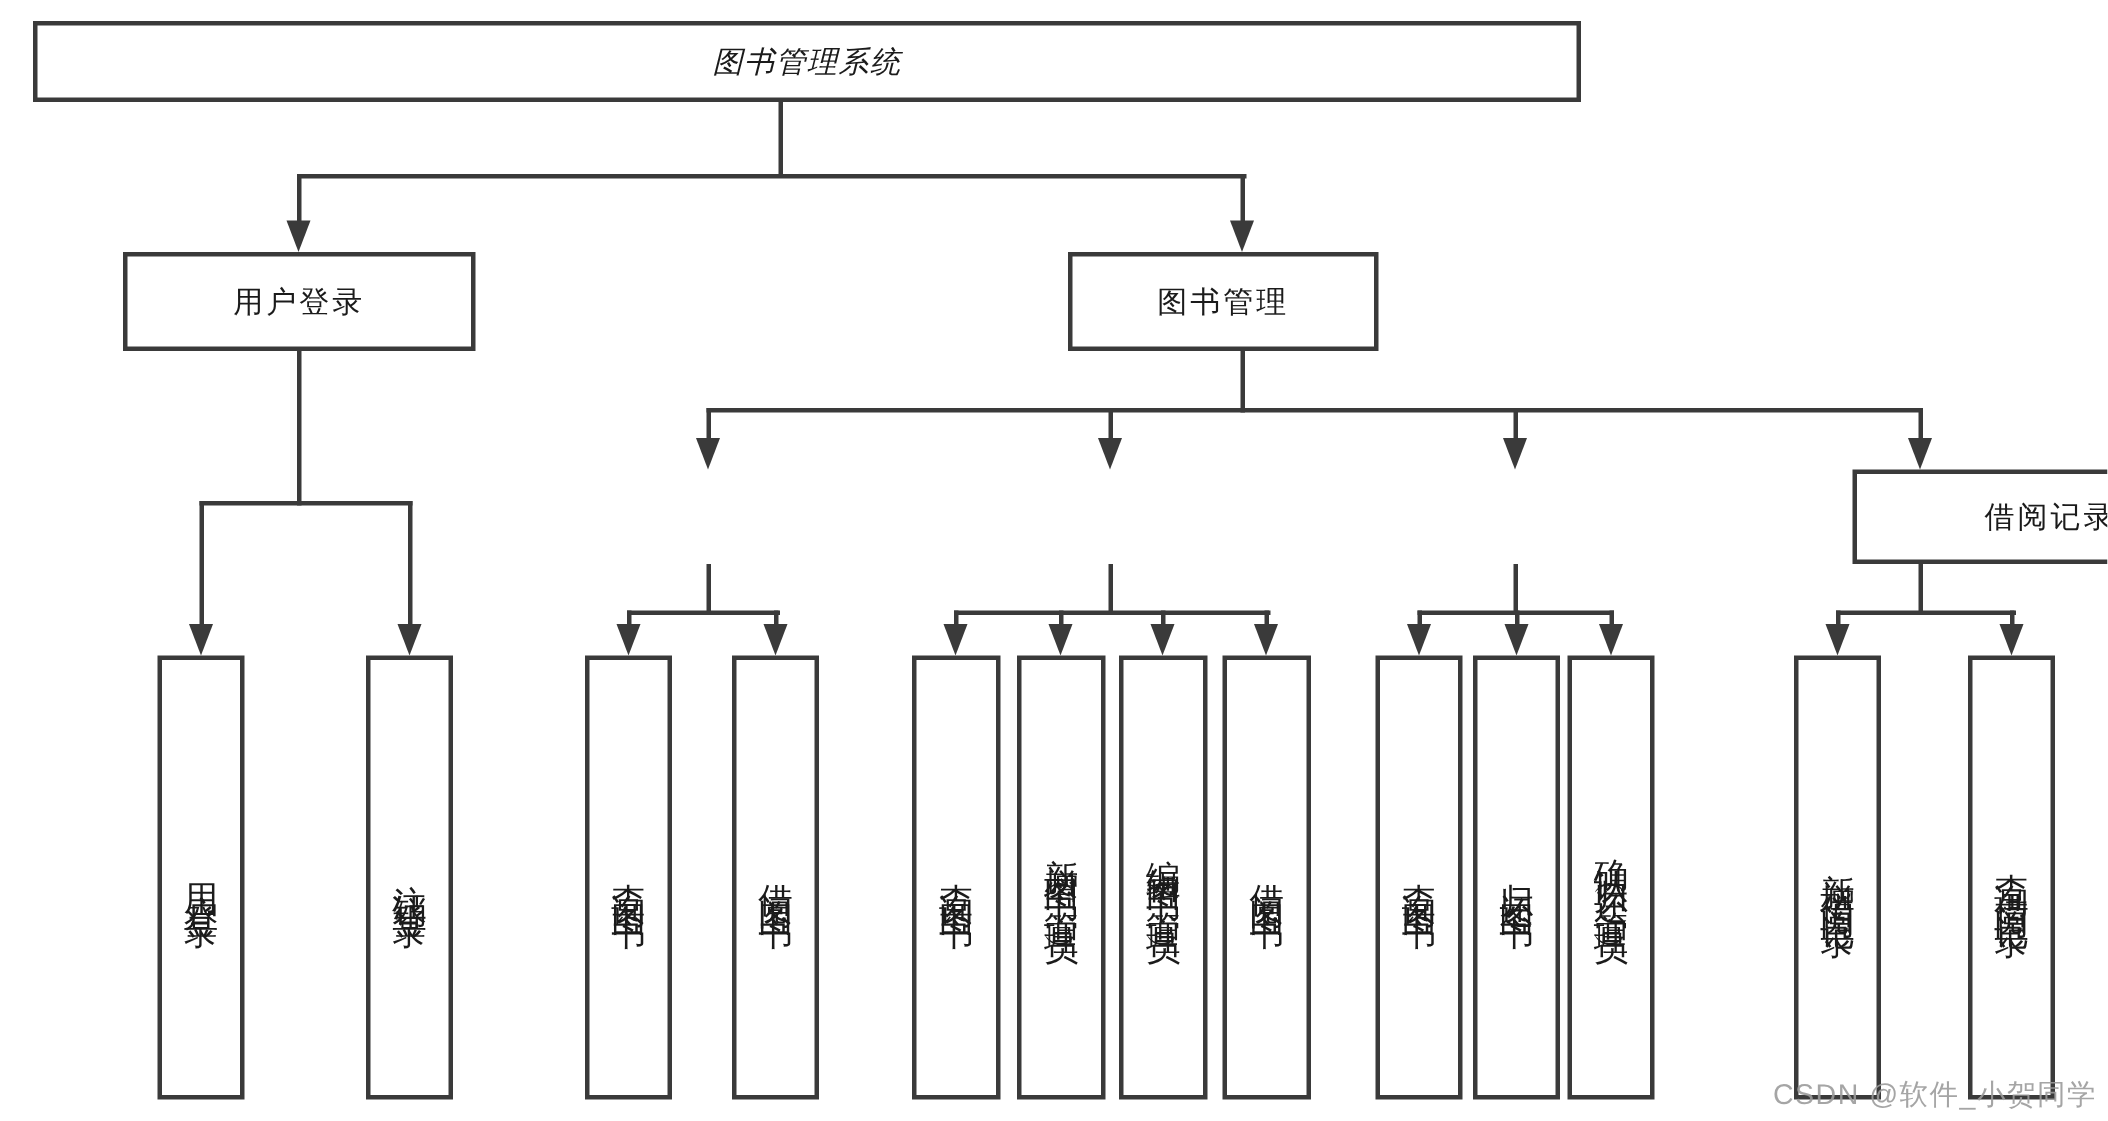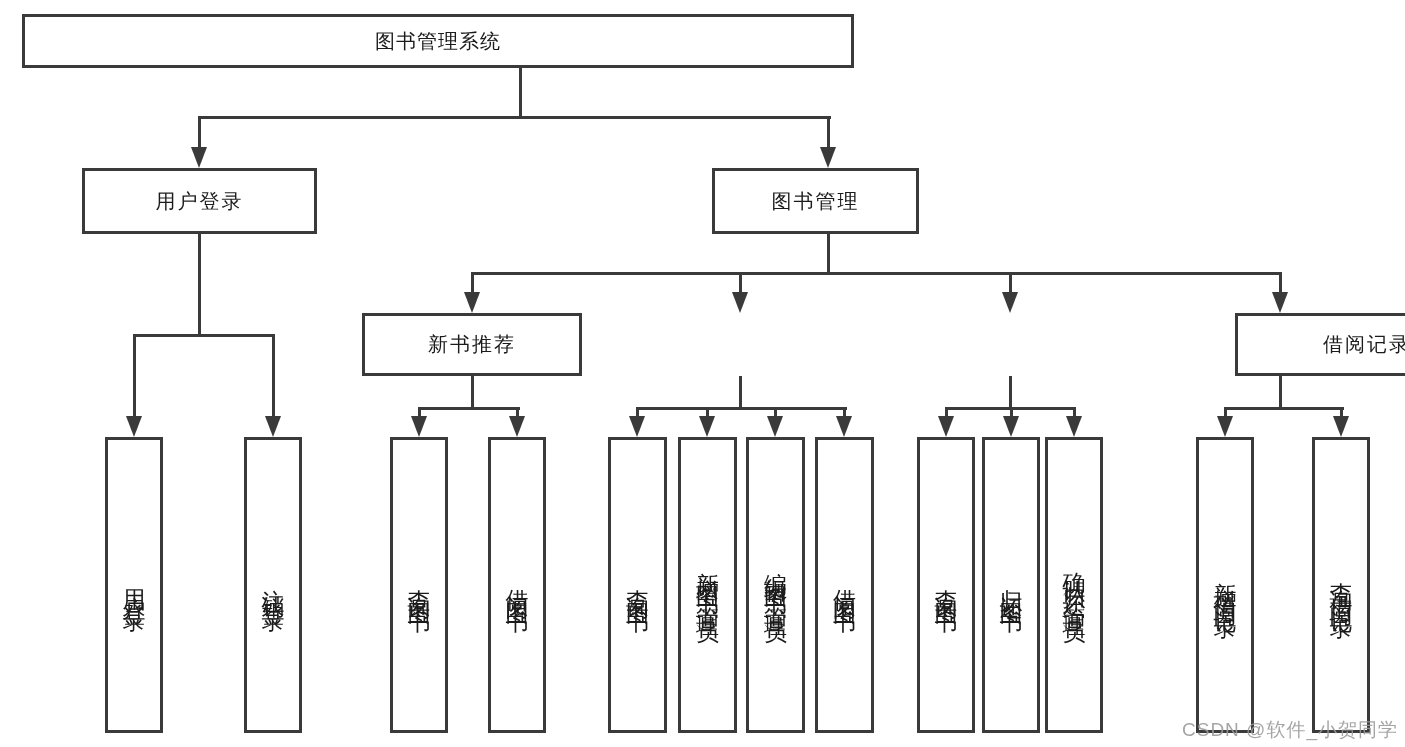--- a/index.html
+++ b/index.html
@@ -66,35 +66,32 @@
     white-space:nowrap;
     z-index:5;
     text-align:center;
   }
 </style>
 </head>
 <body>
 
 <div class="canvas">
 
-  <div class="node root-label" style="left:22px;top:14px;width:832px;height:54px;">
+  <div class="node root-label" style="left:22px;top:14px;width:1032px;height:54px;font-style:italic;">
     <span>图书管理系统</span>
   </div>
 
   <div class="node h-label" style="left:82px;top:168px;width:235px;height:66px;">
     <span>用户登录</span>
   </div>
 
   <div class="node h-label" style="left:712px;top:168px;width:207px;height:66px;">
     <span>图书管理</span>
   </div>
 
-  <div class="node h-label" style="left:362px;top:313px;width:220px;height:63px;">
-    <span>新书推荐</span>
-  </div>
 
 
 
   <div class="node h-label" style="left:1235px;top:313px;width:264px;height:63px;">
     <span>借阅记录</span>
   </div>
 
   <div class="leaf" style="left:105px;top:437px;width:58px;height:296px;">
     <span>用户登录</span>
   </div>

